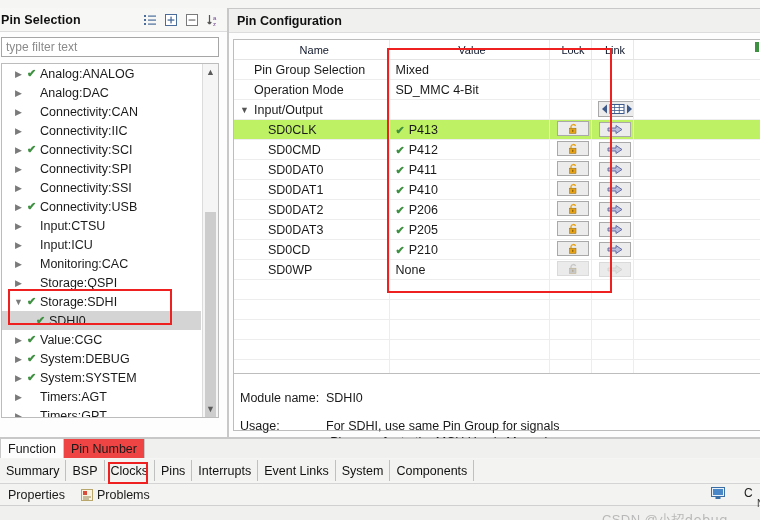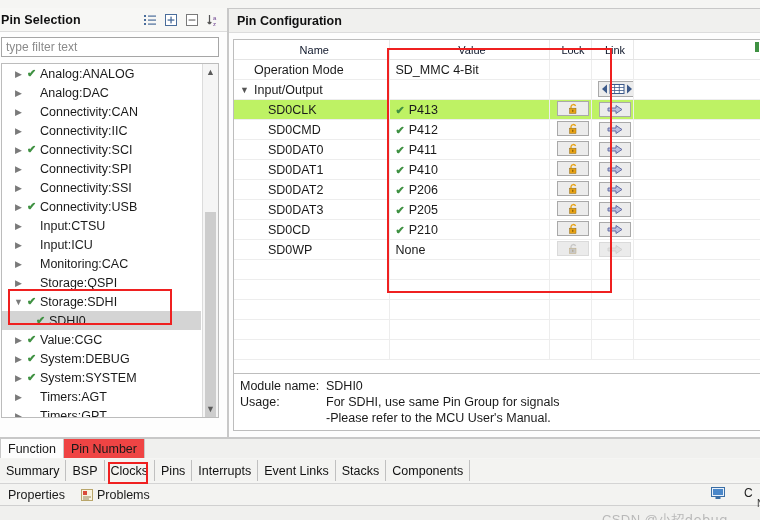--- a/index.html
+++ b/index.html
@@ -112,21 +112,21 @@
   }
   .cellbtn.dis{background:#dcdcdc;border-color:#bdbdbd;opacity:.55;}
   .linkwide{width:38px;height:16px;}
 
   
   .infobox{
     position:absolute;left:4px;right:4px;bottom:6px;height:58px;
     border:1px solid #bdbdbd;background:#fff;box-sizing:border-box;
     padding:4px 6px;font-size:12.5px;
   }
-  .inforow{display:flex;line-height:16px;}
+  .inforow{display:flex;line-height:16px;margin-top:12px;}
   .infolabel{width:86px;flex:0 0 86px;}
   .infoval{white-space:pre-line;}
 
   
   .redbox{position:absolute;border:2px solid #ef2020;box-sizing:border-box;pointer-events:none;}
   #rb-tree{left:8px;top:289px;width:164px;height:36px;}
   #rb-table{left:387px;top:48px;width:225px;height:245px;}
   #rb-pins{left:108px;top:462px;width:40px;height:22px;}
 
   
@@ -340,20 +340,27 @@
           <tr>
             <th>Name</th>
             <th>Value</th>
             <th>Lock</th>
             <th>Link</th>
             <th></th>
           </tr>
         </thead>
         <tbody id="pt-body">
             <tr class="prow">
+              <td class="c-name ind1"><span>Pin Group Selection</span></td>
+              <td><span>Mixed</span></td>
+              <td class="c-lock"></td>
+              <td class="c-link"></td>
+              <td></td>
+            </tr>
+            <tr class="prow">
               <td class="c-name ind1"><span>Operation Mode</span></td>
               <td><span>SD_MMC 4-Bit</span></td>
               <td class="c-lock"></td>
               <td class="c-link"></td>
               <td></td>
             </tr>
             <tr class="prow">
               <td class="c-name grp">
                 <span class="grp-inner">
                   <span class="grp-tw">▼</span>
@@ -570,21 +577,21 @@
 
   <div class="tabstrip s2">
     <div style="width:24px"></div>
     <div id="editor-tabs" style="display:flex;align-items:center;">
         <div class="tab2">Summary</div>
         <div class="tab2">BSP</div>
         <div class="tab2">Clocks</div>
         <div class="tab2">Pins</div>
         <div class="tab2">Interrupts</div>
         <div class="tab2">Event Links</div>
-        <div class="tab2">Stacks</div>
+        <div class="tab2">System</div>
         <div class="tab2">Components</div>
       </div>
   </div>
 
   <div class="tabstrip s3">
     <div style="width:24px"></div>
     <div id="console-tabs" style="display:flex;align-items:center;">
         <div class="tab3">
           <span>Properties</span>
         </div>

